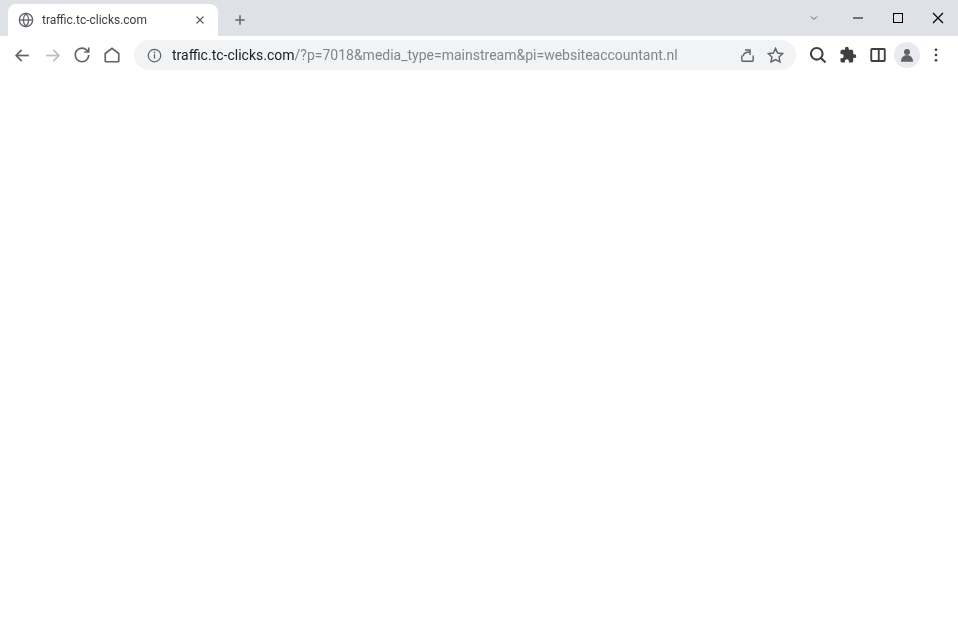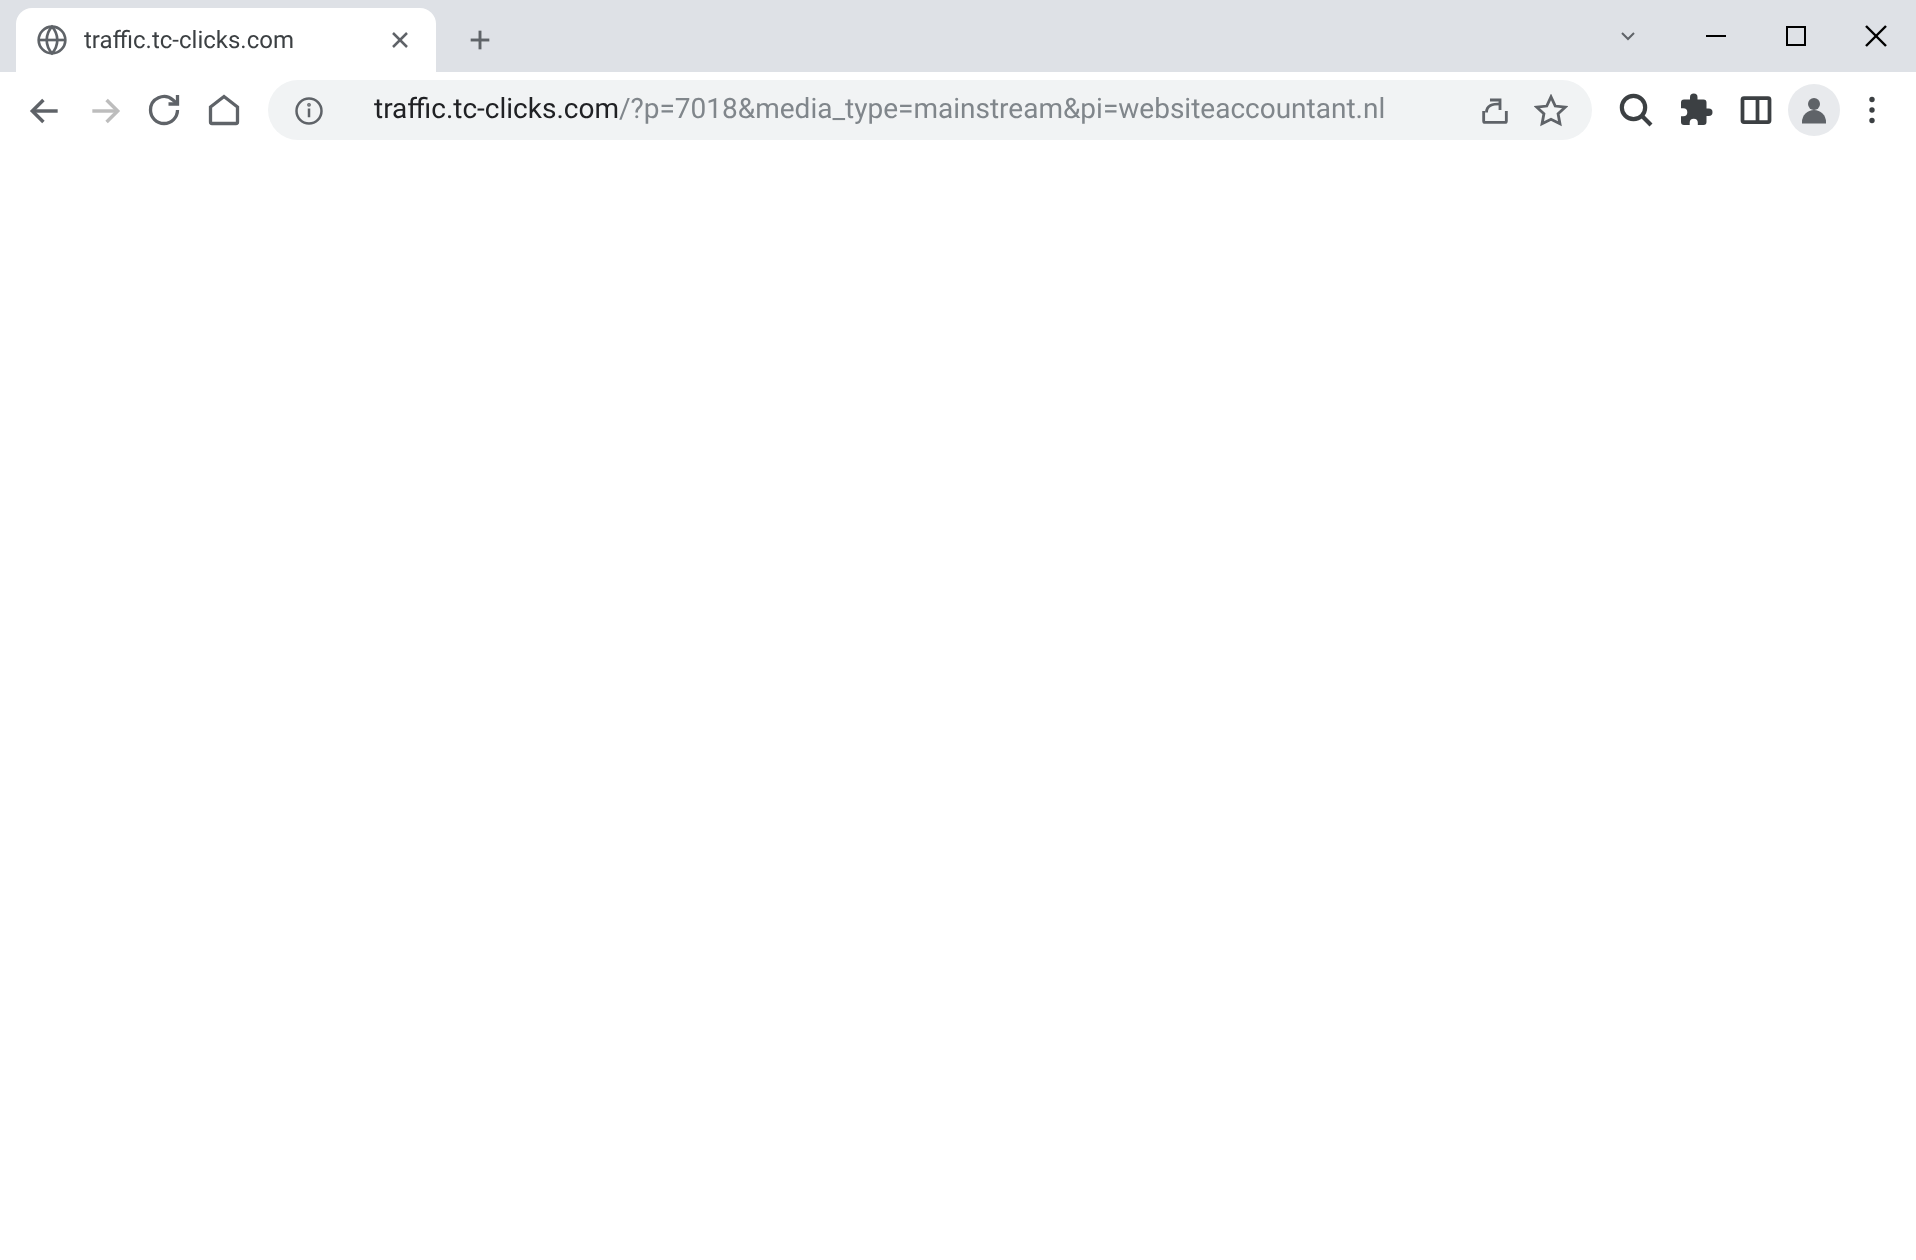--- a/index.html
+++ b/index.html
@@ -113,21 +113,21 @@
     }
     .address-bar {
       flex: 1;
       height: 30px;
       background: #f1f3f4;
       border-radius: 15px;
       display: flex;
       align-items: center;
       padding: 0 12px;
       margin: 0 6px;
-      gap: 25px;
+      gap: 10px;
       font-size: 14px;
     }
     .site-info-icon {
       width: 16px;
       height: 16px;
       display: flex;
       align-items: center;
       justify-content: center;
       color: #5f6368;
       flex-shrink: 0;

